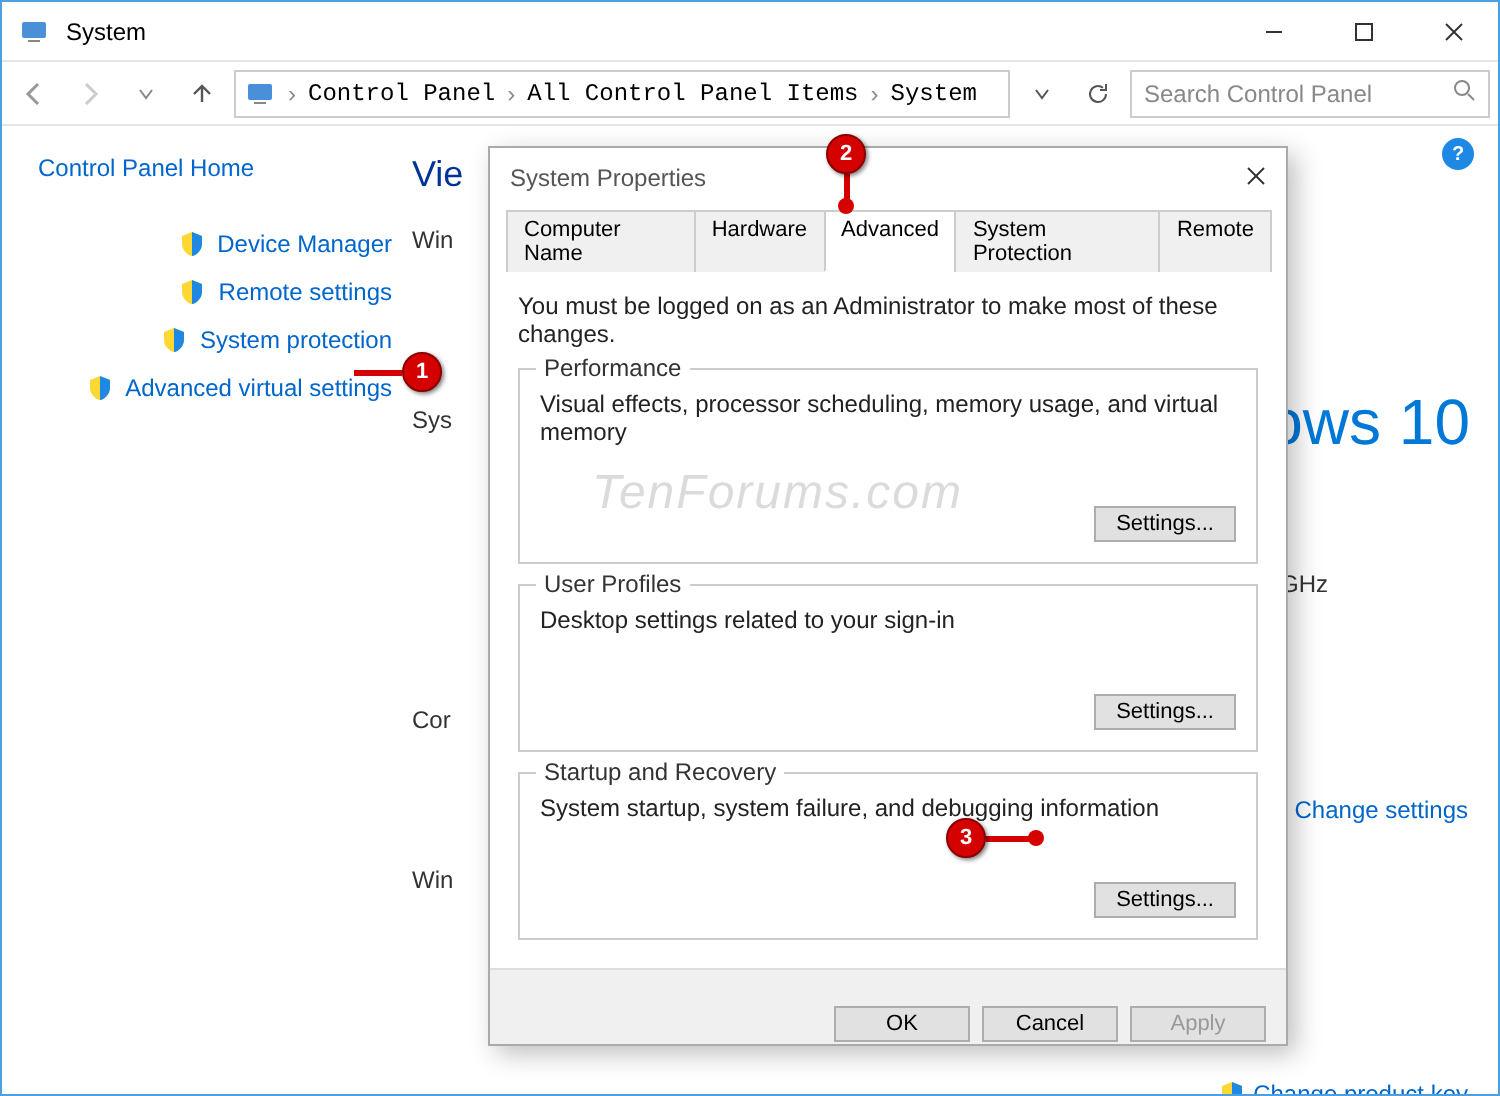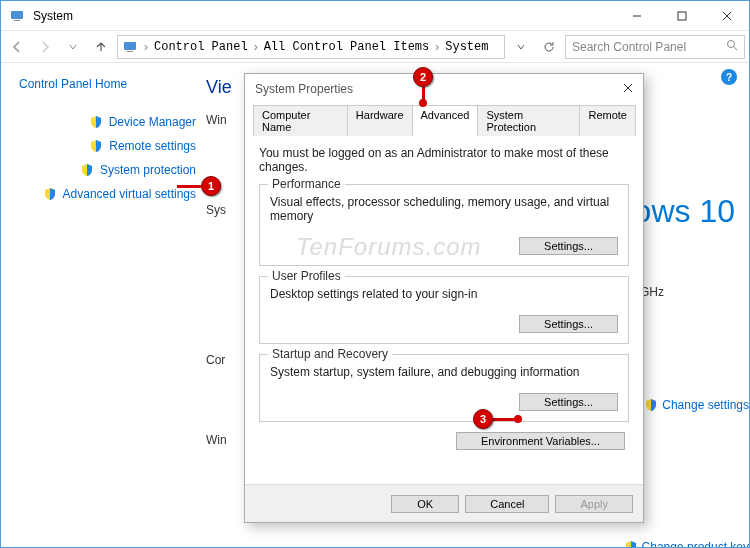--- a/index.html
+++ b/index.html
@@ -22,39 +22,39 @@
 .content { display: flex; height: calc(100% - 62px); }
 .sidebar { width: 205px; padding: 14px 10px 14px 18px; }
 .sidebar-title { color: #0066cc; font-size: 12px; margin-bottom: 24px; display: block; }
 .sidebar-item { display: flex; align-items: center; gap: 6px; color: #0066cc; margin-bottom: 10px; cursor: pointer; justify-content: flex-end; }
 .shield { width: 14px; height: 14px; }
 .see-also { position: absolute; bottom: 16px; left: 18px; }
 .see-also-title { color: #666; margin-bottom: 10px; }
 .main { flex: 1; position: relative; padding: 16px; }
 .os-text { position: absolute; right: 14px; top: 130px; color: #0078d7; font-size: 32px; font-weight: 300; }
 .ghz { position: absolute; right: 85px; top: 222px; color: #333; }
-.link-box { position: absolute; right: 0; display: flex; align-items: center; gap: 4px; color: #0066cc; }
+.link-box { position: absolute; right: 15px; display: flex; align-items: center; gap: 4px; color: #0066cc; }
 .link1 { top: 335px; }
 .link2 { top: 477px; }
 .watermark { position: absolute; top: 232px; left: 295px; color: #999; font-size: 24px; opacity: 0.35; font-style: italic; letter-spacing: 1px; text-shadow: 0 1px 0 #fff; pointer-events: none; }
 
 
 .dialog { position: absolute; left: 243px; top: 72px; width: 400px; height: 450px; background: #fff; border: 1px solid #aaa; box-shadow: 4px 4px 12px rgba(0,0,0,0.25); }
 .dlg-title { height: 30px; display: flex; align-items: center; padding: 0 10px; color: #555; }
 .dlg-close { margin-left: auto; color: #333; cursor: pointer; }
 .tabs { display: flex; border-bottom: 1px solid #ccc; margin: 0 8px; }
 .tab { padding: 3px 8px; border: 1px solid #ccc; border-bottom: none; margin-right: -1px; background: #f0f0f0; position: relative; top: 1px; cursor: pointer; font-size: 11px; }
 .tab.active { background: #fff; border-bottom: 1px solid #fff; }
 .dlg-body { padding: 10px 14px; font-size: 11px; color: #222; }
 .notice { margin-bottom: 10px; }
 .grp { border: 1px solid #ccc; padding: 10px; margin-bottom: 10px; position: relative; }
 .grp-title { position: absolute; top: -8px; left: 8px; background: #fff; padding: 0 4px; color: #333; }
 .grp-desc { margin-bottom: 14px; color: #222; }
 .grp-btn-row { text-align: right; }
-.winbtn { background: #e1e1e1; border: 1px solid #adadad; padding: 2px 24px; font-size: 11px; cursor: pointer; }
+.winbtn { background: #e1e1e1; border: 1px solid #adadad; padding: 2px 10px; font-size: 11px; cursor: pointer; margin-top: 16px; }
 .winbtn:disabled { color: #999; }
 .env-row { text-align: right; margin-top: 6px; padding-right: 4px; }
 .dlg-footer { position: absolute; bottom: 0; left: 0; right: 0; background: #f0f0f0; height: 38px; display: flex; align-items: center; justify-content: flex-end; gap: 6px; padding: 0 10px; border-top: 1px solid #ddd; }
 
 
 .badge { position: absolute; width: 20px; height: 20px; border-radius: 50%; background: #d50000; color: #fff; display: flex; align-items: center; justify-content: center; font-weight: bold; font-size: 11px; box-shadow: 1px 1px 2px rgba(0,0,0,0.5); border: 1px solid #8b0000; z-index: 50; }
 .badge1 { left: 200px; top: 175px; }
 .badge2 { left: 412px; top: 66px; }
 .badge3 { left: 472px; top: 408px; }
 .badge-conn { position: absolute; background: #d50000; z-index: 49; }

